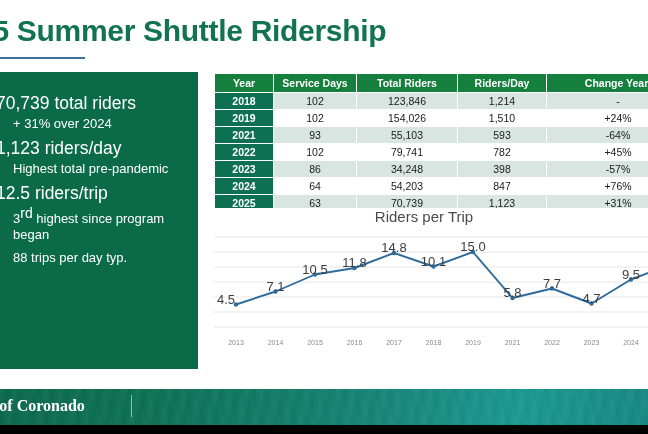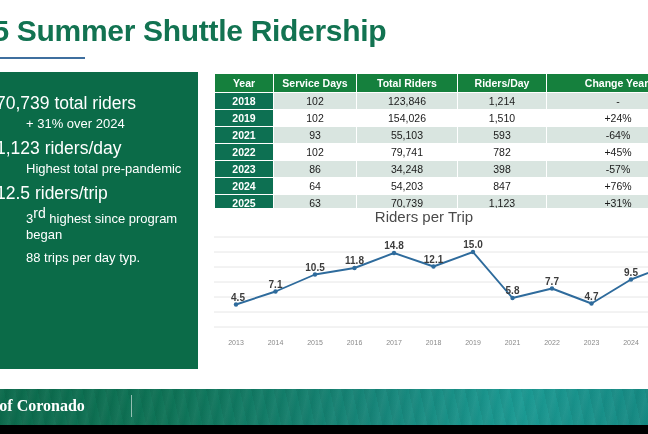--- a/index.html
+++ b/index.html
@@ -60,21 +60,21 @@
     color: #ffffff;
     line-height: 1.12;
   }
   .gp-major {
     font-size: 17.5px;
     margin-bottom: 2px;
     white-space: nowrap;
   }
   .gp-minor {
     font-size: 13px;
-    margin-left: 30px;
+    margin-left: 17px;
     margin-bottom: 8px;
     line-height: 1.18;
   }
   .gp-minor sup {
     font-size: 14px;
     vertical-align: super;
   }
 
   
   .table-wrap {
@@ -156,25 +156,24 @@
   }
   .xtick {
     position: absolute;
     font-size: 7px;
     color: #8a8a8a;
     transform: translateX(-50%);
     white-space: nowrap;
   }
   .dlabel {
     position: absolute;
-    font-size: 10px;
+    font-size: 13px;
     color: #3d3d3d;
     transform: translateX(-50%);
     white-space: nowrap;
-    font-weight: bold;
   }
 
   
   .footer {
     position: absolute;
     left: 0;
     top: 389px;
     width: 648px;
     height: 36px;
     background: linear-gradient(100deg, #0b6b4c 0%, #0d7356 26%, #16867a 58%, #1a9a93 80%, #158a83 100%);
@@ -340,26 +339,26 @@
         <div class="xtick" style="left: 140.5px; top: 0px;">2016</div>
         <div class="xtick" style="left: 180px; top: 0px;">2017</div>
         <div class="xtick" style="left: 219.5px; top: 0px;">2018</div>
         <div class="xtick" style="left: 259px; top: 0px;">2019</div>
         <div class="xtick" style="left: 298.5px; top: 0px;">2021</div>
         <div class="xtick" style="left: 338px; top: 0px;">2022</div>
         <div class="xtick" style="left: 377.5px; top: 0px;">2023</div>
         <div class="xtick" style="left: 417px; top: 0px;">2024</div>
       </div>
     <div id="chart-labels">
-        <div class="dlabel" style="left: 24px; top: 83.5px;">4.5</div>
+        <div class="dlabel" style="left: 12px; top: 83.5px;">4.5</div>
         <div class="dlabel" style="left: 61.5px; top: 70.5px;">7.1</div>
         <div class="dlabel" style="left: 101px; top: 53.5px;">10.5</div>
         <div class="dlabel" style="left: 140.5px; top: 47px;">11.8</div>
         <div class="dlabel" style="left: 180px; top: 32px;">14.8</div>
-        <div class="dlabel" style="left: 219.5px; top: 45.5px;">12.1</div>
+        <div class="dlabel" style="left: 219.5px; top: 45.5px;">10.1</div>
         <div class="dlabel" style="left: 259px; top: 31px;">15.0</div>
         <div class="dlabel" style="left: 298.5px; top: 77px;">5.8</div>
         <div class="dlabel" style="left: 338px; top: 67.5px;">7.7</div>
         <div class="dlabel" style="left: 377.5px; top: 82.5px;">4.7</div>
         <div class="dlabel" style="left: 417px; top: 58.5px;">9.5</div>
       </div>
   </div>
 
   <div class="footer">
     <div class="footer-texture"></div>

